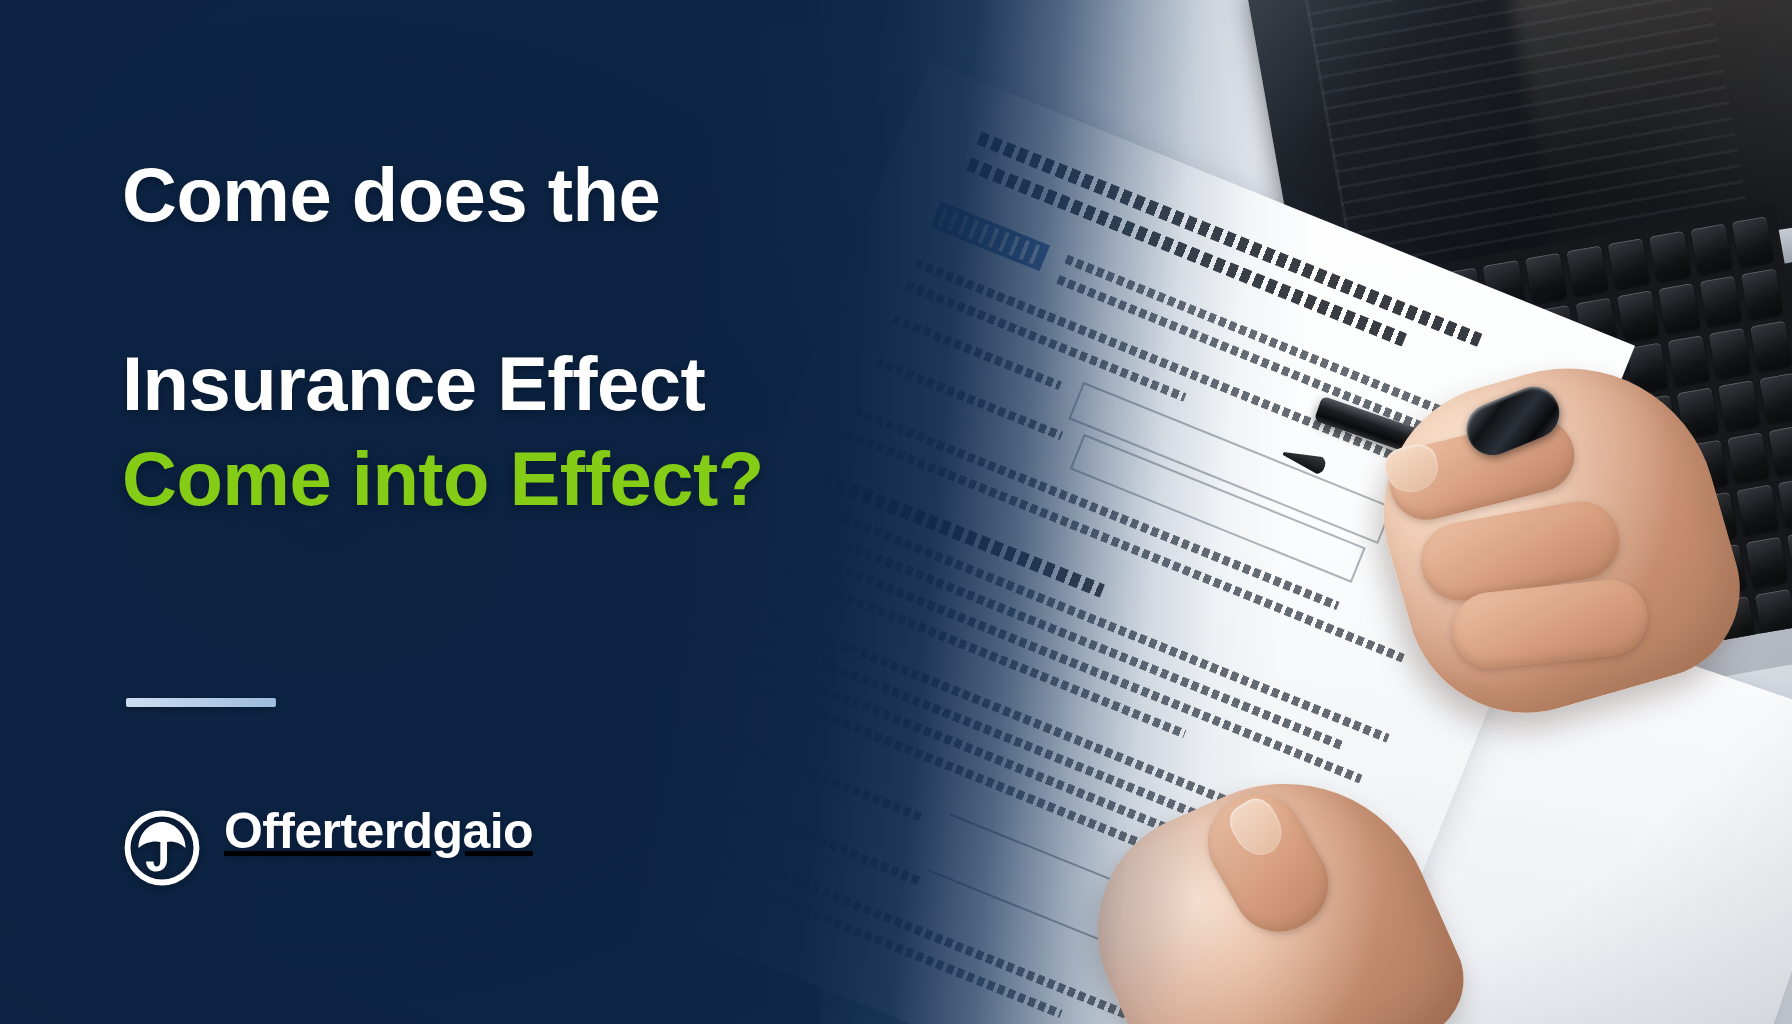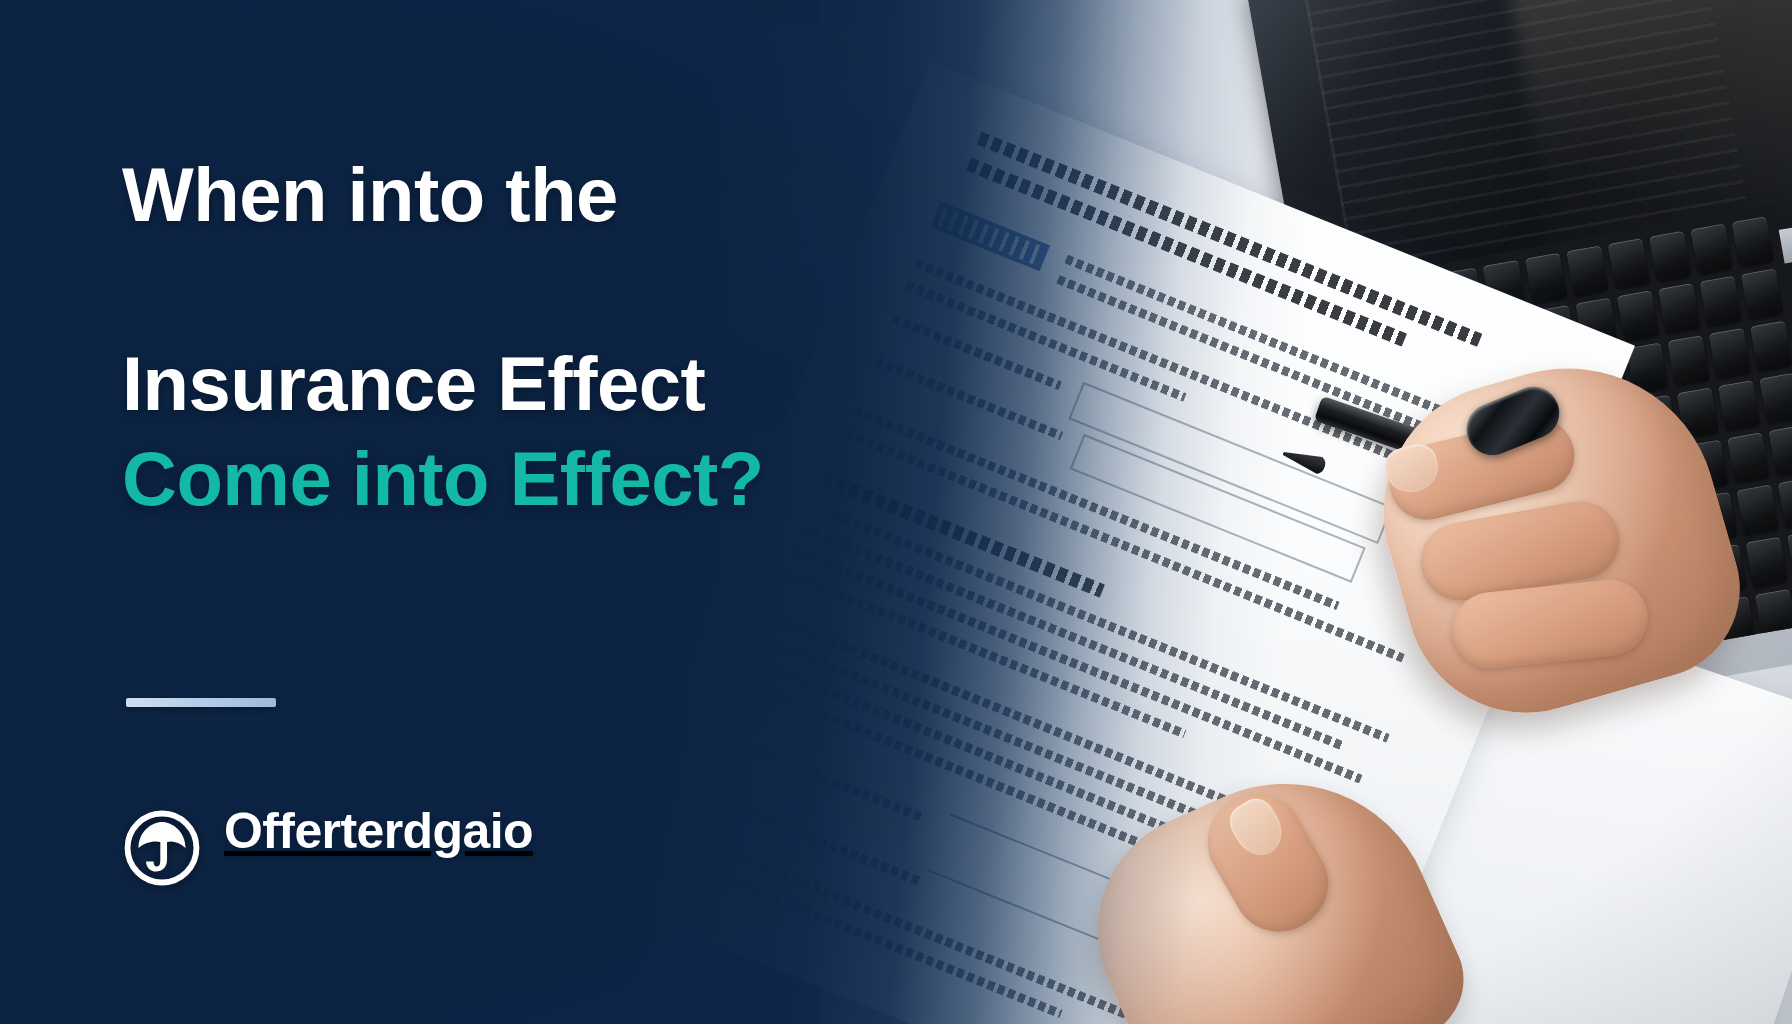--- a/index.html
+++ b/index.html
@@ -385,21 +385,21 @@
     width: 790px;
     margin: 0;
     font-size: 76px;
     font-weight: 700;
     line-height: 1.245;
     letter-spacing: -.5px;
     color: #ffffff;
     text-shadow: 0 3px 10px rgba(3,14,30,.55);
   }
   .headline .accent {
-    color: #14b8a6;
+    color: #84cc16;
     text-shadow: 0 3px 12px rgba(3,14,30,.5);
   }
   .divider {
     position: absolute;
     left: 6px; top: 698px;
     width: 150px; height: 9px;
     border-radius: 2px;
     background: linear-gradient(90deg, #cddef2, #9dbbdd);
     box-shadow: 0 2px 7px rgba(0,0,0,.30);
   }
@@ -612,21 +612,21 @@
     <div class="nail" style="left:1234px; top:800px; width:46px; height:56px; transform:rotate(-30deg);"></div>
   </div>
 
   <div class="overlay"></div>
   <div class="overlay-soft"></div>
   <div class="vignette"></div>
 
   <div class="content">
 
     <h1 class="headline">
-      <span>When into the</span><br>
+      <span>Come does the</span><br>
       <br>
       <span>Insurance Effect</span><br>
       <span class="accent">Come into Effect?</span>
     </h1>
 
     <div class="divider"></div>
 
     <div class="brand">
       <svg class="brand-mark" viewBox="0 0 100 100">
         <circle cx="50" cy="50" r="41" fill="none" stroke="#ffffff" stroke-width="7"></circle>

